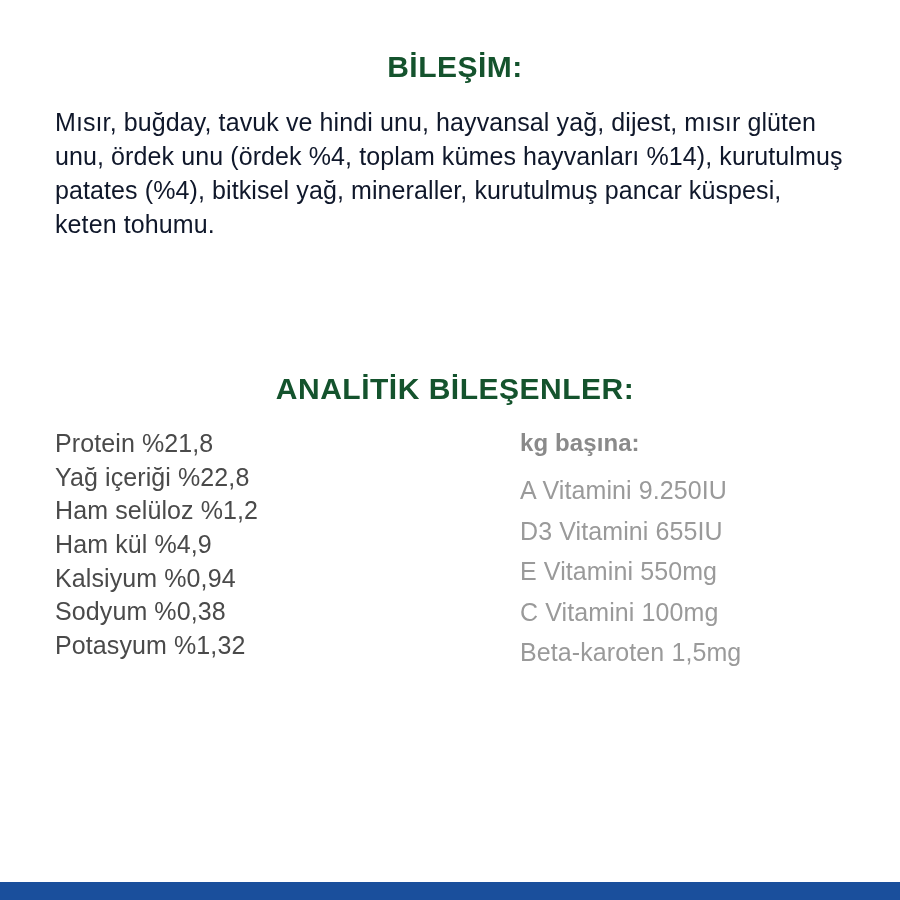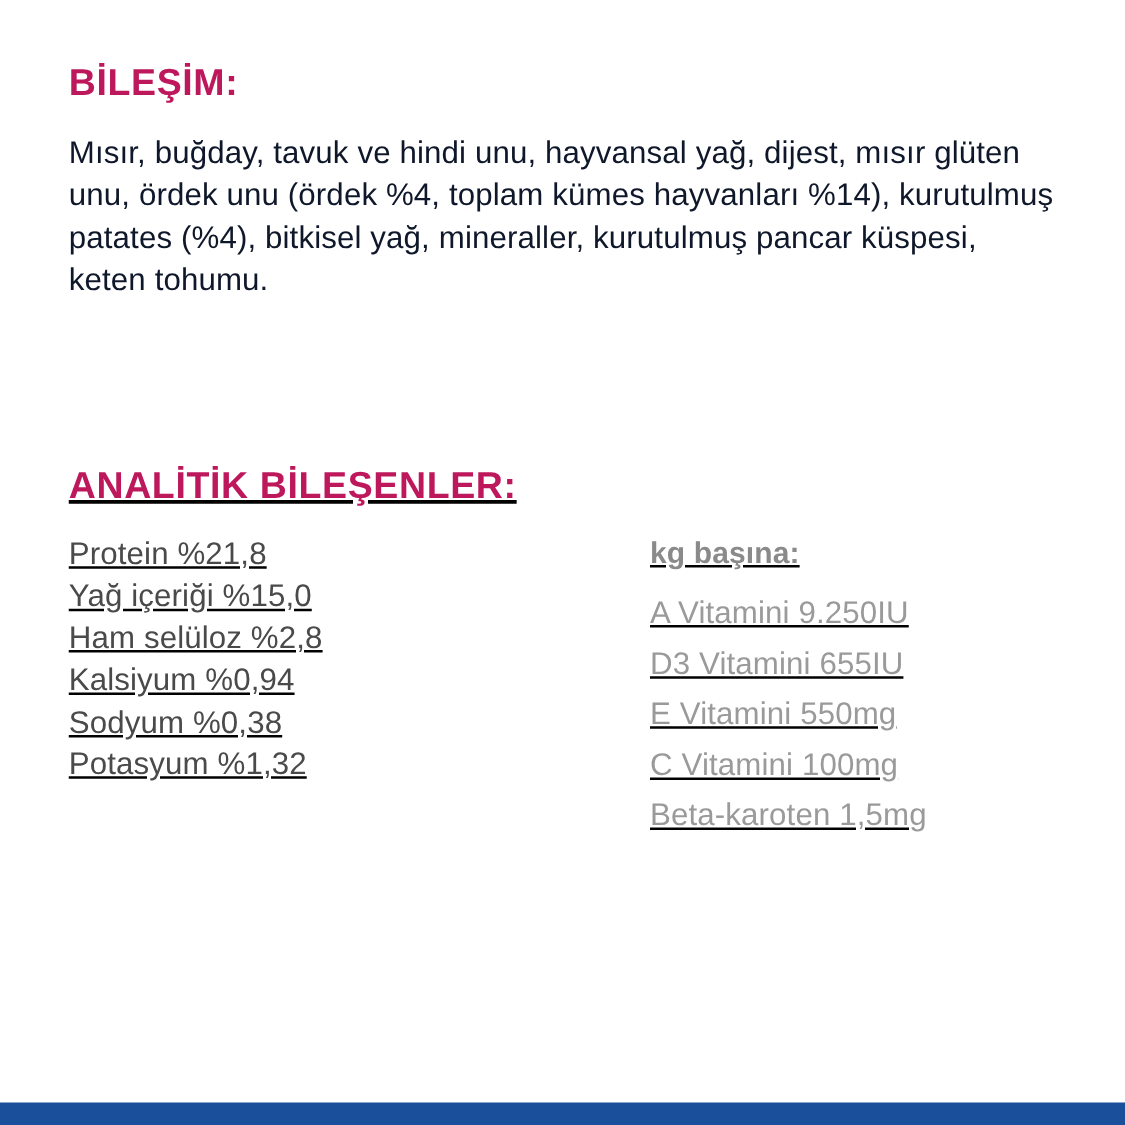--- a/index.html
+++ b/index.html
@@ -26,24 +26,25 @@
   .content {
     position: absolute;
     left: 55px;
     top: 0;
     width: 800px;
   }
 
   h2.section-title {
     font-size: 30px;
     font-weight: bold;
-    color: #be185d;
+    color: #14532d;
     letter-spacing: 0.5px;
     margin: 0;
     line-height: 1.1;
+    text-align: center;
   }
 
   #composition-block {
     position: absolute;
     left: 0;
     top: 50px;
     width: 800px;
   }
 
   #composition-text {
@@ -54,21 +55,20 @@
     color: #0f172a;
     width: 790px;
     letter-spacing: 0.1px;
   }
 
   #analytic-block {
     position: absolute;
     left: 0;
     top: 372px;
     width: 800px;
-    text-decoration: underline;
   }
 
   .columns {
     position: relative;
     padding-top: 22px;
     display: flex;
     gap: 0;
   }
 
   .col-left {
@@ -128,22 +128,23 @@
       <p id="composition-text">Mısır, buğday, tavuk ve hindi unu, hayvansal yağ, dijest, mısır glüten unu, ördek unu (ördek %4, toplam kümes hayvanları %14), kurutulmuş patates (%4), bitkisel yağ, mineraller, kurutulmuş pancar küspesi, keten tohumu.</p>
     </section>
 
     <section id="analytic-block">
       <h2 class="section-title">ANALİTİK BİLEŞENLER:</h2>
 
       <div class="columns">
 
         <div class="col-left">
           <div class="nutrient-row">Protein %21,8</div>
-          <div class="nutrient-row">Yağ içeriği %15,0</div>
-          <div class="nutrient-row">Ham selüloz %2,8</div>
+          <div class="nutrient-row">Yağ içeriği %22,8</div>
+          <div class="nutrient-row">Ham selüloz %1,2</div>
+          <div class="nutrient-row">Ham kül %4,9</div>
           <div class="nutrient-row">Kalsiyum %0,94</div>
           <div class="nutrient-row">Sodyum %0,38</div>
           <div class="nutrient-row">Potasyum %1,32</div>
         </div>
 
         <div class="col-right">
           <div class="vitamin-heading">kg başına:</div>
           <div class="vitamin-row">A Vitamini 9.250IU</div>
           <div class="vitamin-row">D3 Vitamini 655IU</div>
           <div class="vitamin-row">E Vitamini 550mg</div>

